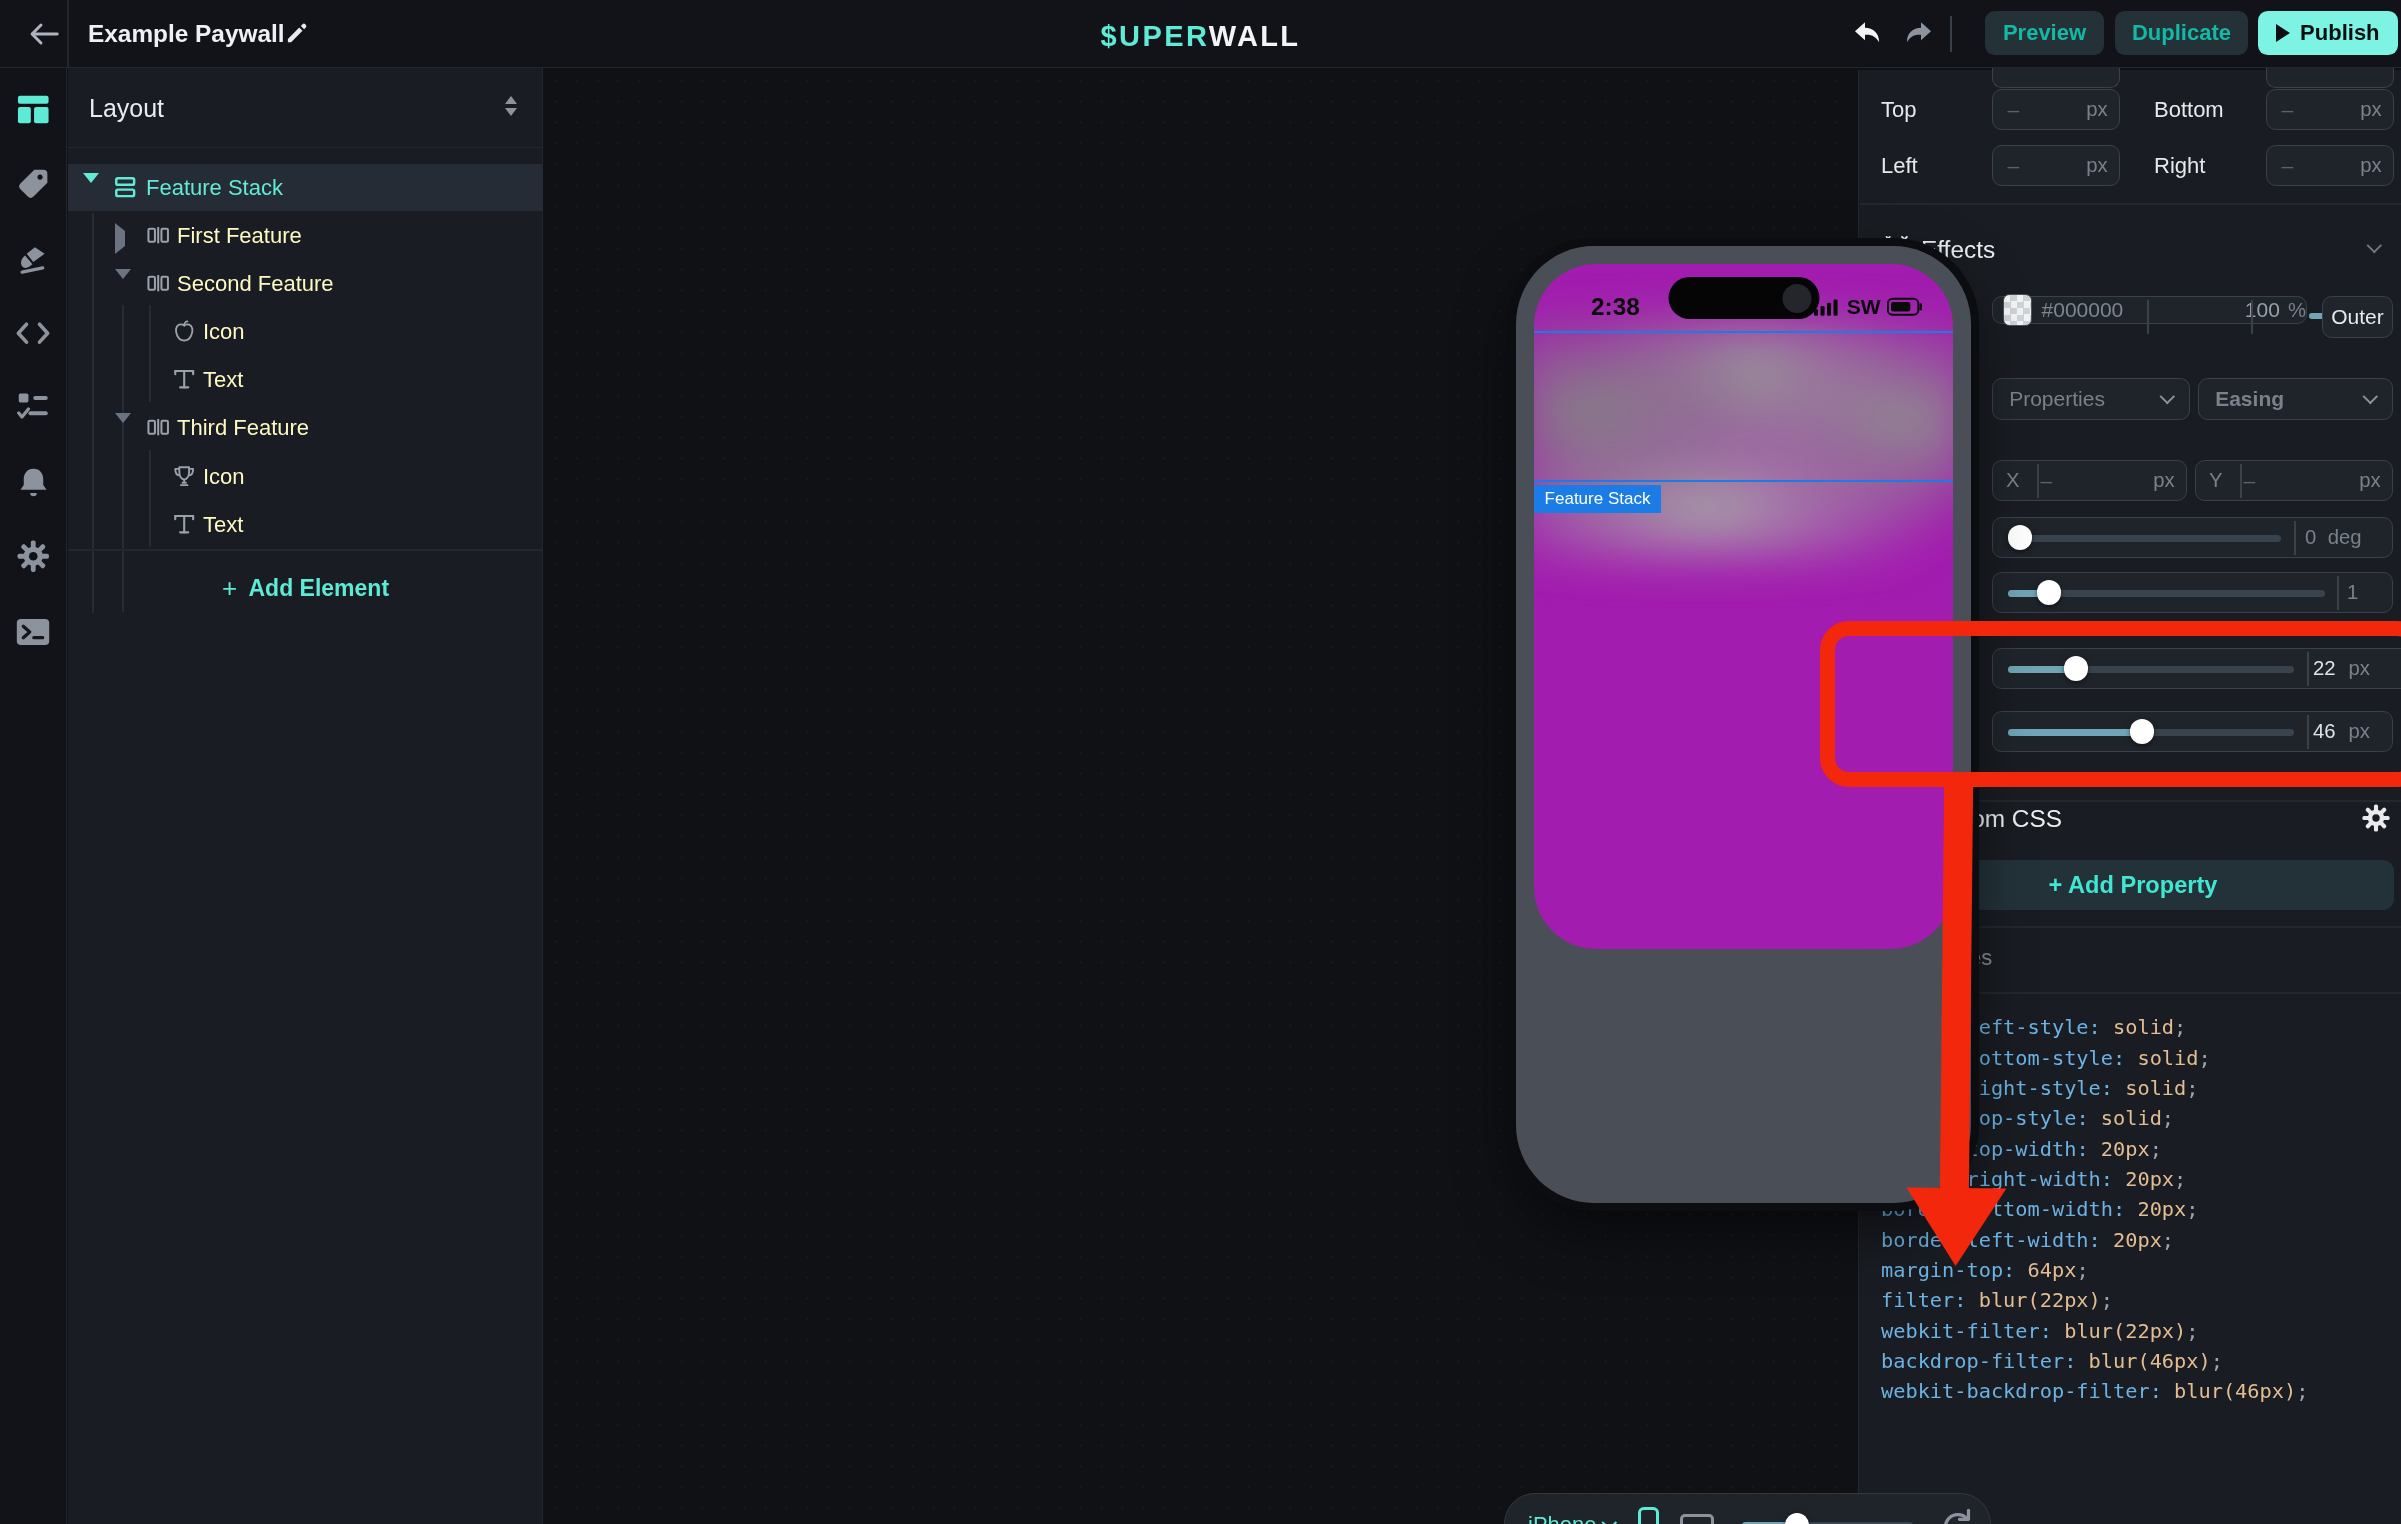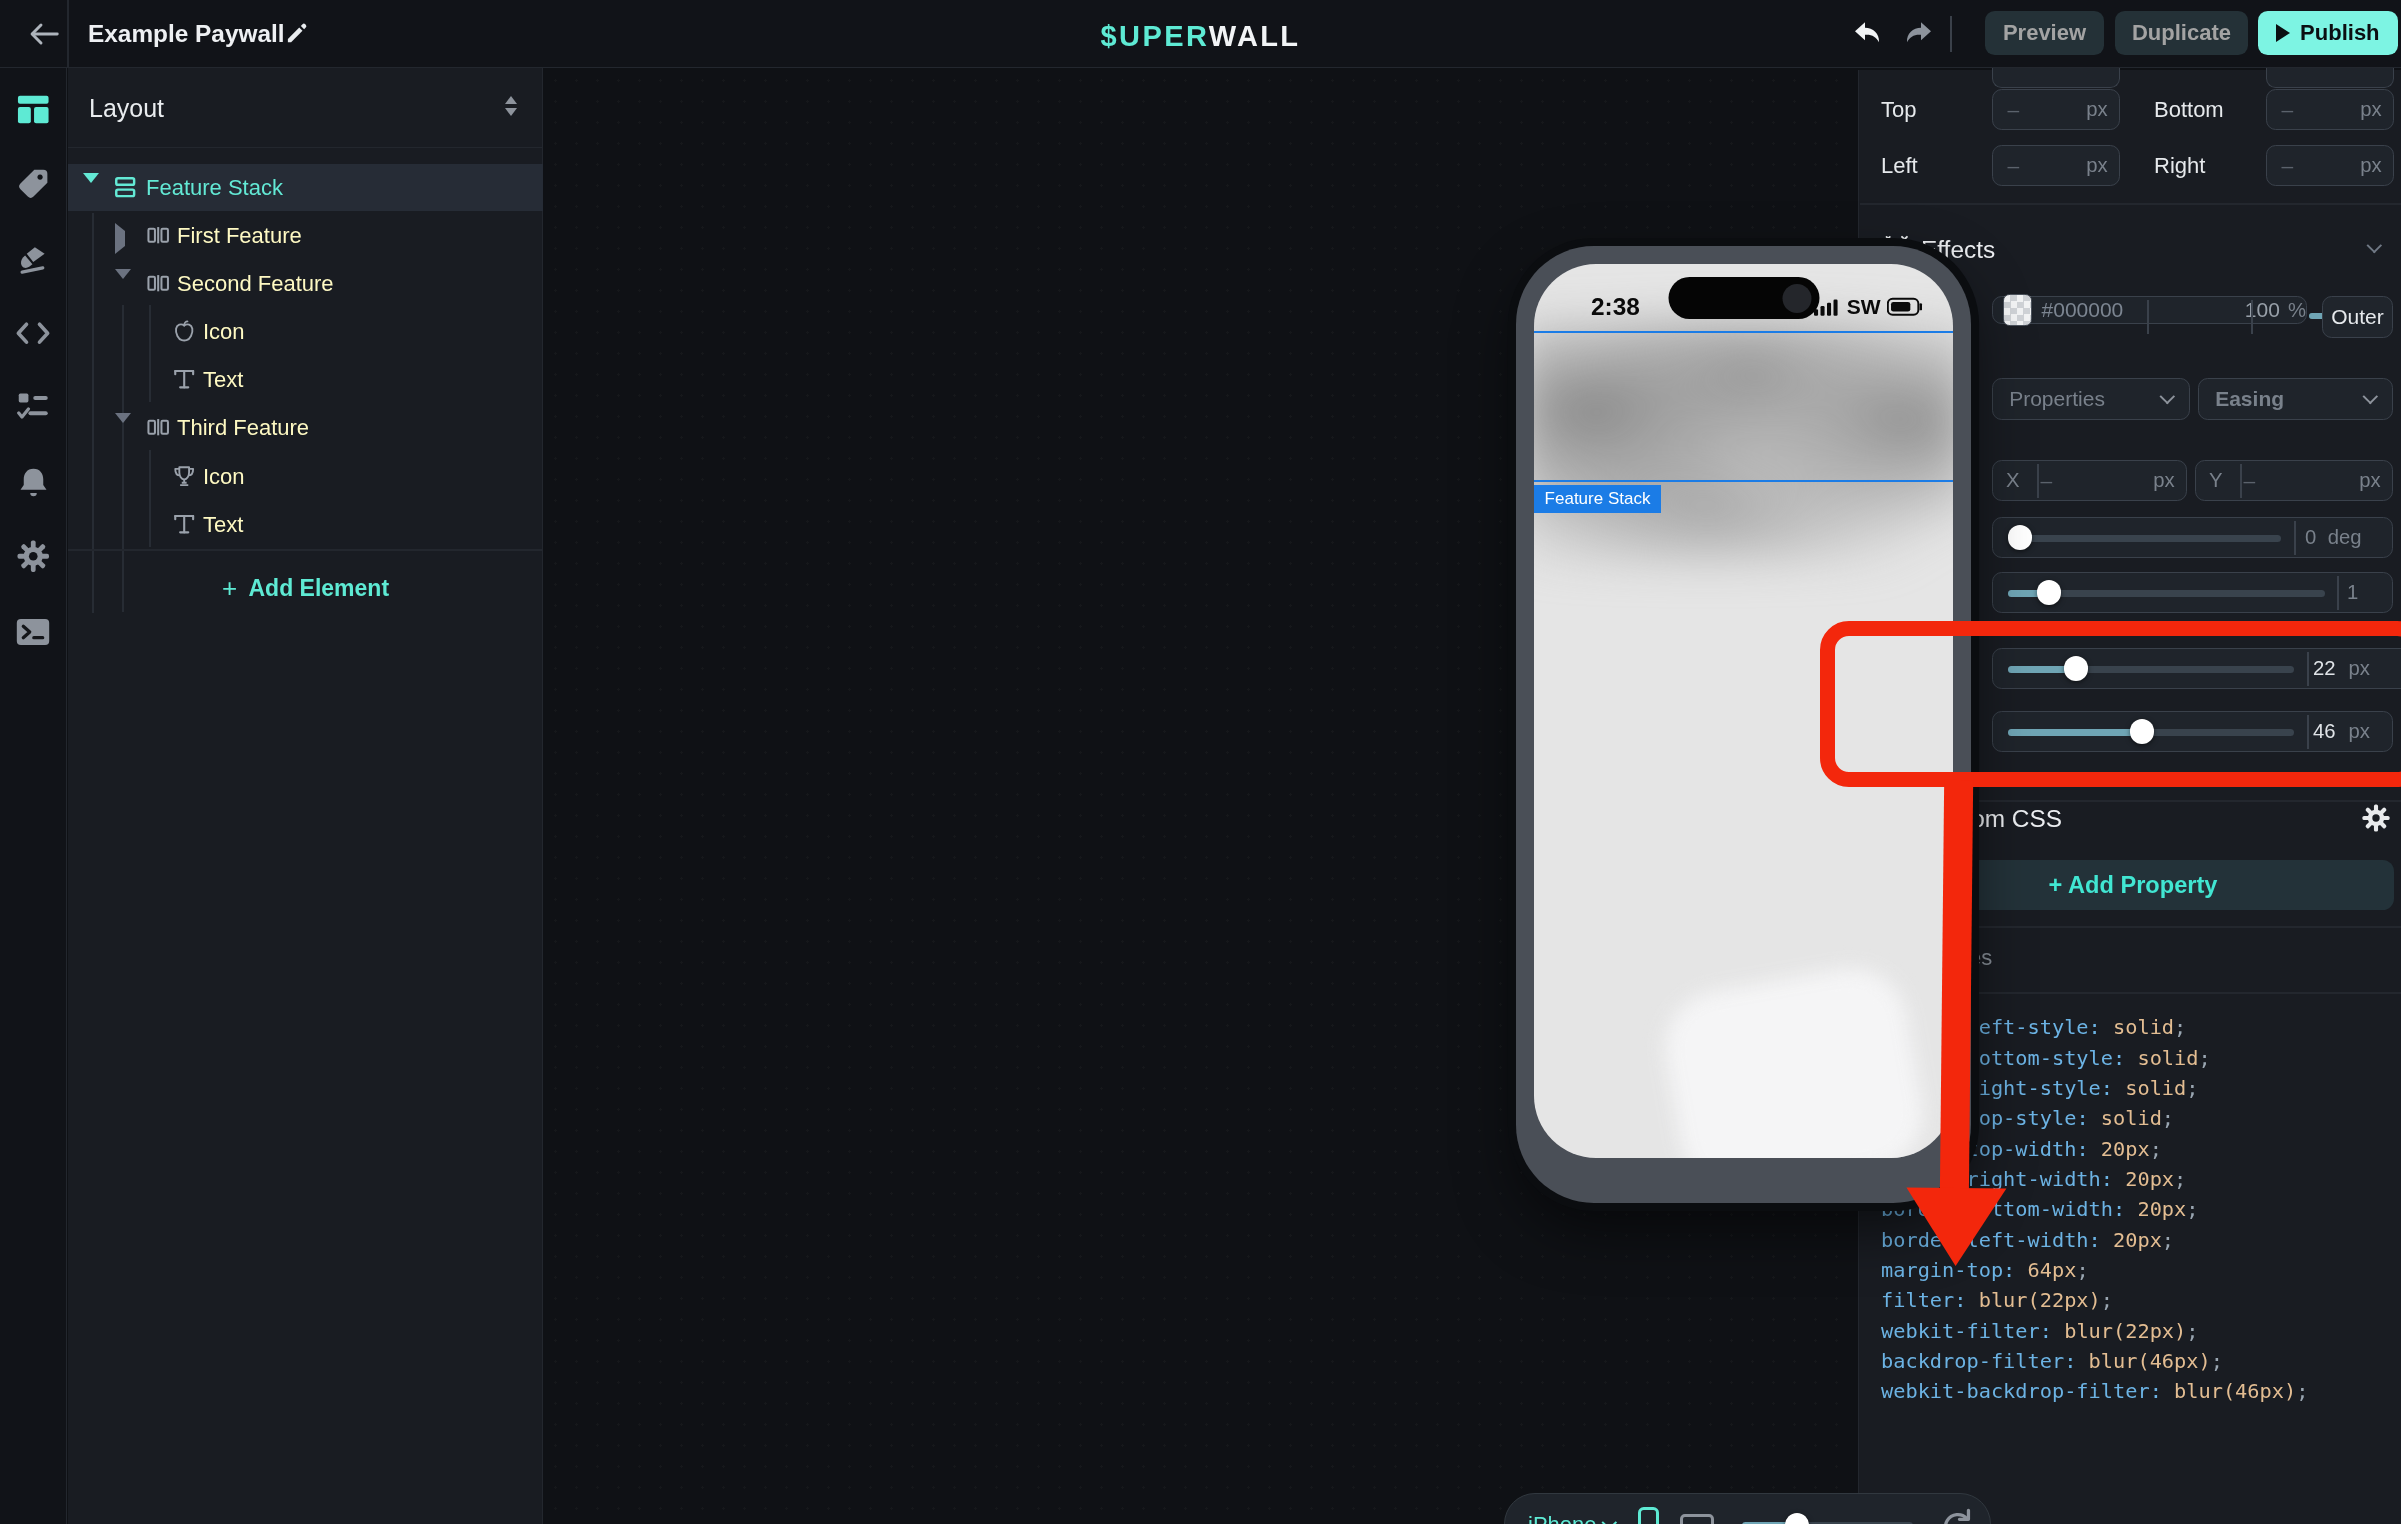--- a/index.html
+++ b/index.html
@@ -12,21 +12,21 @@
   #topbar { position:absolute; left:0; top:0; width:2401px; height:68px; background:#111318;
     border-bottom:1.6px solid #23272e; z-index:40; }
   #back-btn { position:absolute; left:24.4px; top:16.2px; width:39px; height:36px; display:flex; align-items:center; justify-content:center; cursor:pointer; }
   #tb-divider { position:absolute; left:67px; top:0; width:1.6px; height:68px; background:#23272e; }
   #doc-title { position:absolute; left:88px; top:19.5px; font-size:24.4px; font-weight:700; color:#eef0f3; }
   #edit-pencil { position:absolute; left:283px; top:21px; }
   #logo { position:absolute; left:0; right:0; top:19.5px; text-align:center; font-size:29px; font-weight:800; letter-spacing:2.4px; }
   #logo .lg-a { color:#5eead4; } #logo .lg-b { color:#f2f4f6; }
   .tb-btn { position:absolute; top:11.4px; height:44px; border-radius:9.7px; display:flex; align-items:center; justify-content:center;
     font-size:22px; font-weight:700; cursor:pointer; }
-  .tb-ghost { background:#243137; color:#a3a3a3; }
+  .tb-ghost { background:#243137; color:#14b8a6; }
   #undo-btn { position:absolute; left:1851px; top:18px; cursor:pointer; }
   #redo-btn { position:absolute; left:1901px; top:18px; cursor:pointer; }
   #ur-div { position:absolute; left:1950px; top:16.2px; width:1.6px; height:36px; background:#3a4049; }
   #preview-btn { left:1985px; width:119px; }
   #duplicate-btn { left:2115px; width:133px; }
   #publish-btn { left:2258px; width:140px; background:#7df4e3; color:#0b0f12; gap:9.7px; }
   .play-tri { width:0; height:0; border-left:14px solid #0b0f12; border-top:9px solid transparent; border-bottom:9px solid transparent; }
 
   
   #rail { position:absolute; left:0; top:68px; width:67px; height:1456px; background:#111318; border-right:1.6px solid #23272e; z-index:30; }
@@ -54,21 +54,21 @@
   #add-element { position:absolute; left:0; top:494px; width:475px; height:52px; display:flex; align-items:center; justify-content:center;
     gap:11.4px; color:#5eead4; font-size:23px; font-weight:700; cursor:pointer; }
 
   
   #canvas { position:absolute; left:545px; top:70px; width:1311px; height:1454px; background:#0f1115;
     background-image:radial-gradient(rgba(255,255,255,0.028) 1.2px, transparent 1.3px); background-size:21px 21px; }
 
   
   #phone { position:absolute; left:971px; top:176px; width:455px; height:957px; border-radius:78px; background:#4a4f57;
     box-shadow:0 0 0 8.1px #0b0d10, 0 24.4px 57px rgba(0,0,0,.55); z-index:5; }
-  #screen { position:absolute; left:18px; top:18px; width:419px; height:894px; border-radius:62px; background:#e5e5e5; overflow:hidden; }
+  #screen { position:absolute; left:18px; top:18px; width:419px; height:685px; border-radius:62px; background:#a21caf; overflow:hidden; }
   #ph-time { position:absolute; left:57px; top:29px; font-size:24.4px; font-weight:700; color:#0a0a0a; }
   #island { position:absolute; left:50%; top:13px; transform:translateX(-50%); width:151px; height:42px; border-radius:23px; background:#050505; }
   #island .cam { position:absolute; right:7.3px; top:6.5px; width:29px; height:29px; border-radius:50%; background:#24262b; }
   #ph-status { position:absolute; right:29px; top:31px; display:flex; align-items:center; gap:6.5px; }
   #ph-carrier { font-size:21px; font-weight:700; color:#0a0a0a; }
   #blurzone { position:absolute; left:-16.2px; right:-16.2px; top:54px; height:244px;
     background:
       radial-gradient(60% 70% at 16% 38%, #858585 0%, rgba(133,133,133,0) 70%),
       radial-gradient(50% 62% at 52% 22%, #979797 0%, rgba(151,151,151,0) 75%),
       radial-gradient(55% 66% at 86% 42%, #8d8d8d 0%, rgba(141,141,141,0) 72%),

